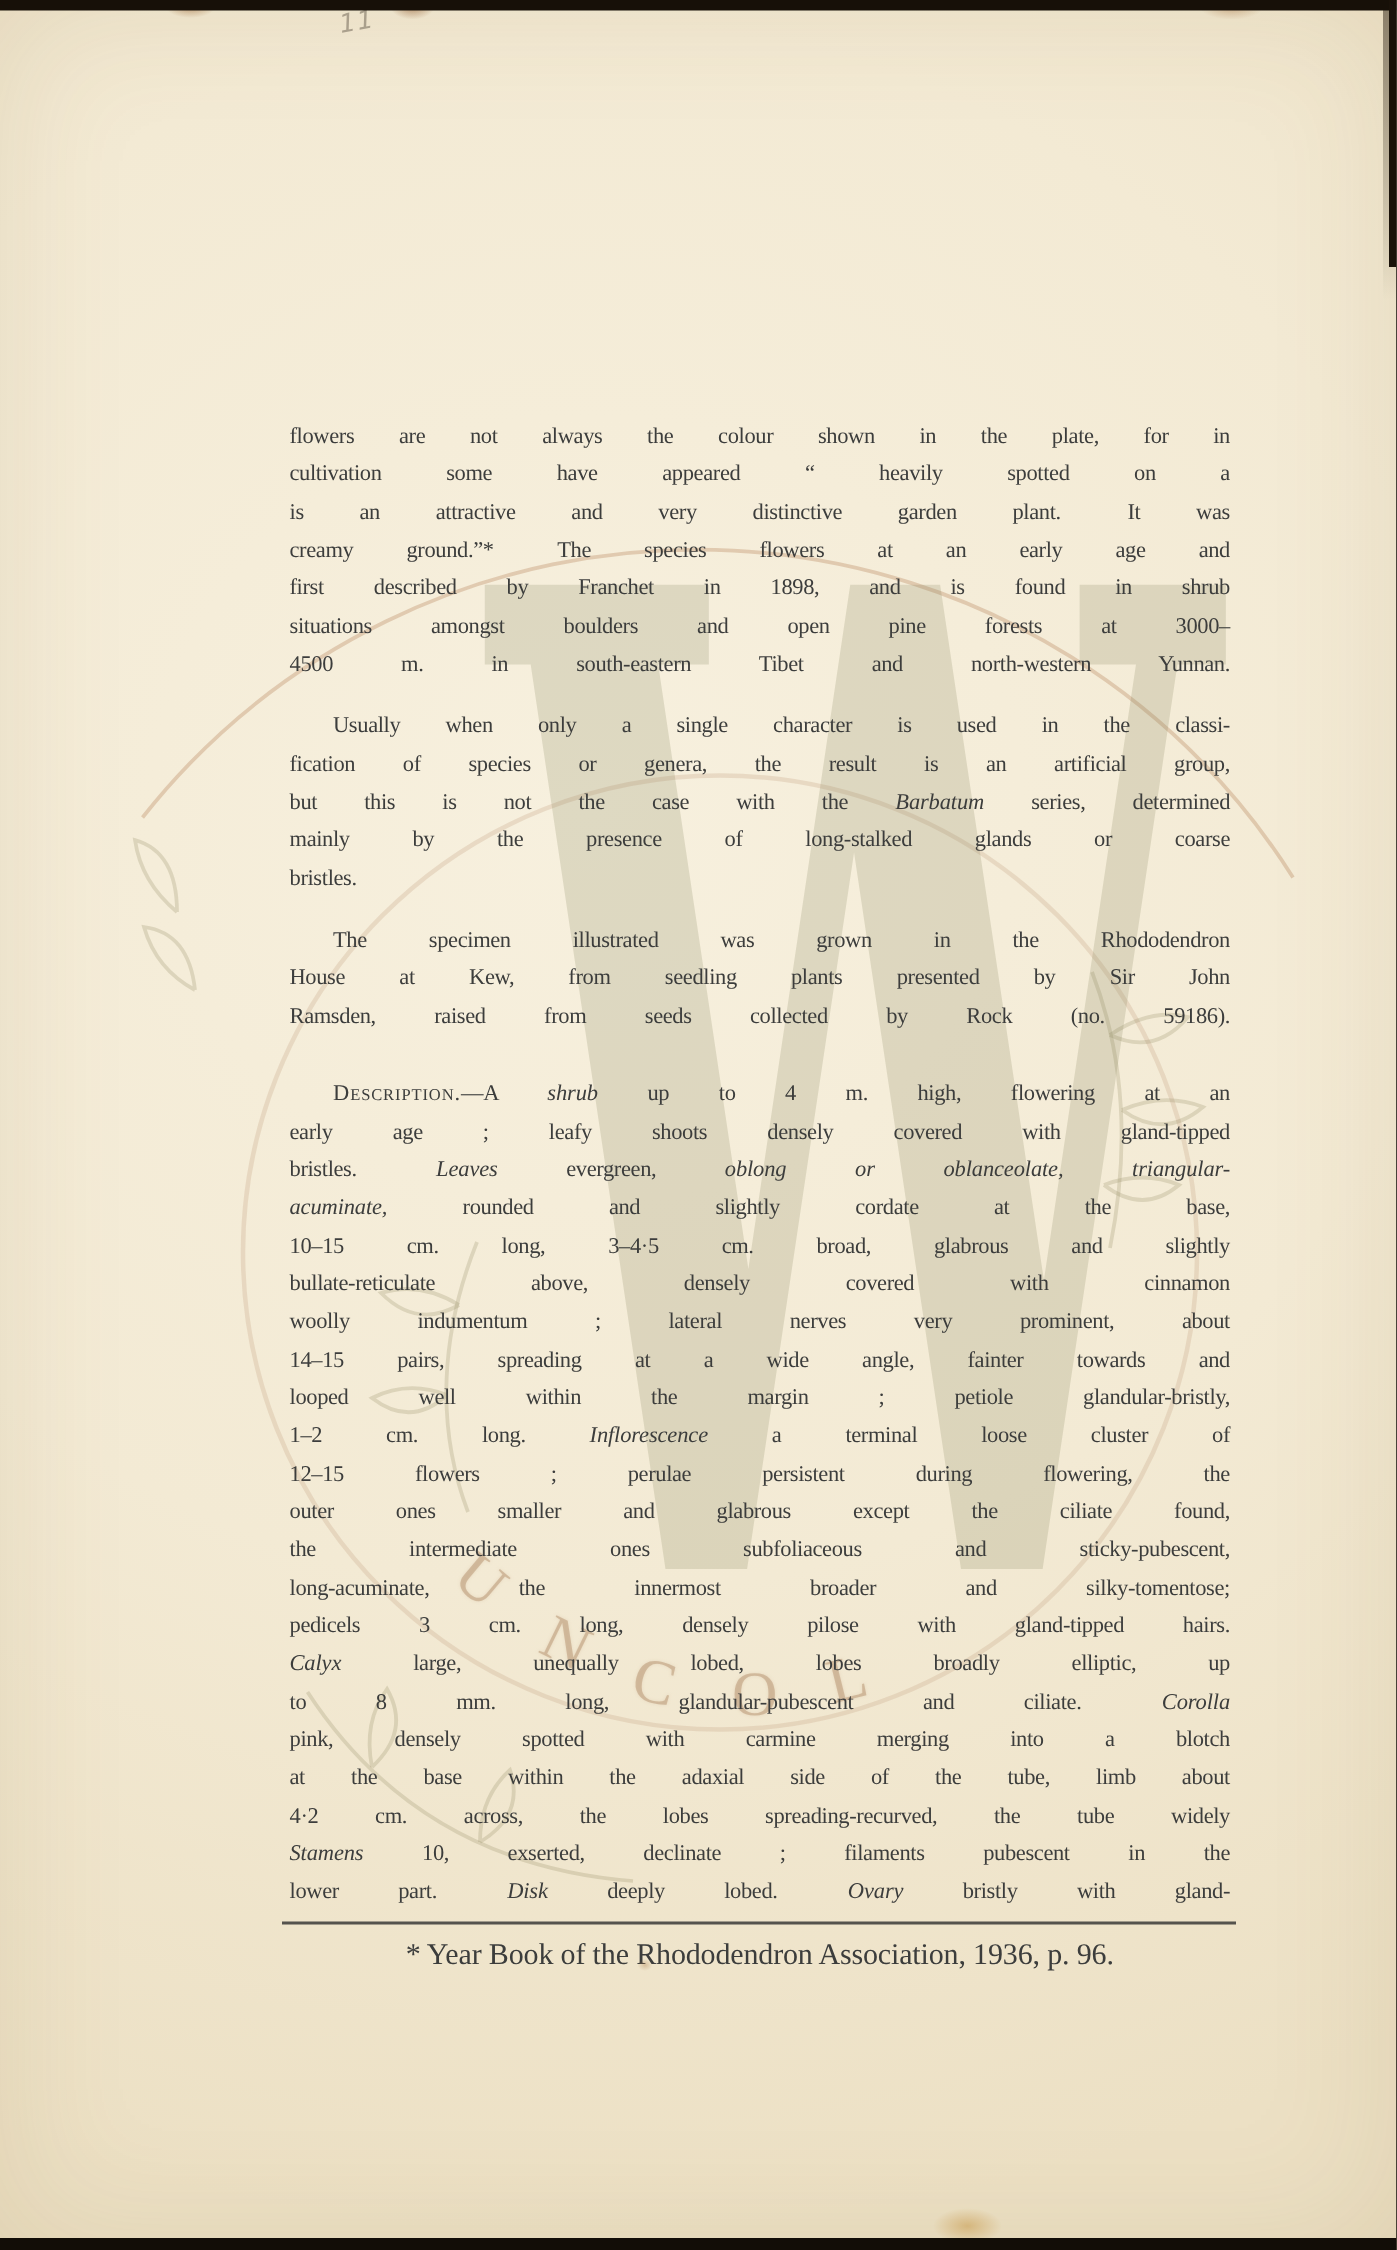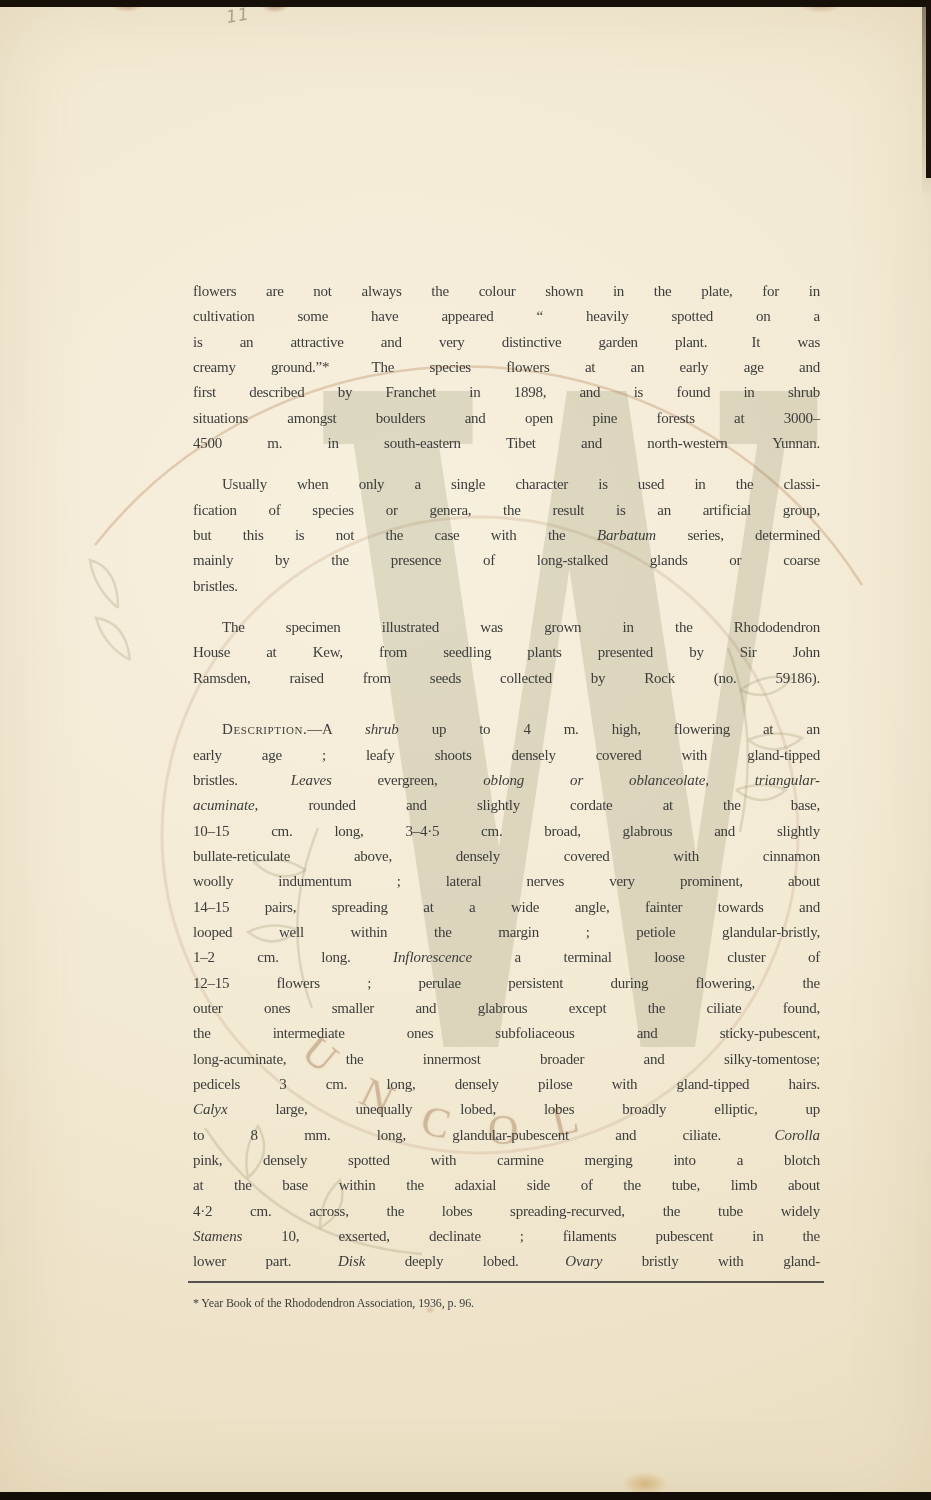--- a/index.html
+++ b/index.html
@@ -54,21 +54,22 @@
   .line.indent{text-indent:29px;margin-top:16px;}
   .line em{font-style:italic;letter-spacing:-0.1px;}
   .line .sc{font-variant:small-caps;letter-spacing:0.6px;}
 
   .footnote-rule{
     position:absolute;left:188px;top:1281px;width:636px;height:1.5px;
     background:rgba(58,58,55,0.85);
   }
   .footnote{
     position:absolute;left:193px;top:1292px;width:627px;
-    font-size:12px;line-height:22px;color:#3c3d3c;letter-spacing:-0.1px;
+    text-align:center;
+    font-size:20px;line-height:22px;color:#3c3d3c;letter-spacing:-0.1px;
   }
 
   
   .edge-top{position:absolute;left:0;top:0;width:931px;height:7px;background:#171008;}
   .edge-bottom{position:absolute;left:0;top:1492px;width:931px;height:8px;background:#120d07;}
   .edge-right{position:absolute;left:926px;top:0;width:5px;height:178px;background:#1a1209;}
   .edge-right-fade{position:absolute;left:922px;top:0;width:9px;height:200px;
     background:linear-gradient(to bottom, rgba(40,28,14,0.5), rgba(40,28,14,0));}
 
   .stain{position:absolute;border-radius:50%;}

